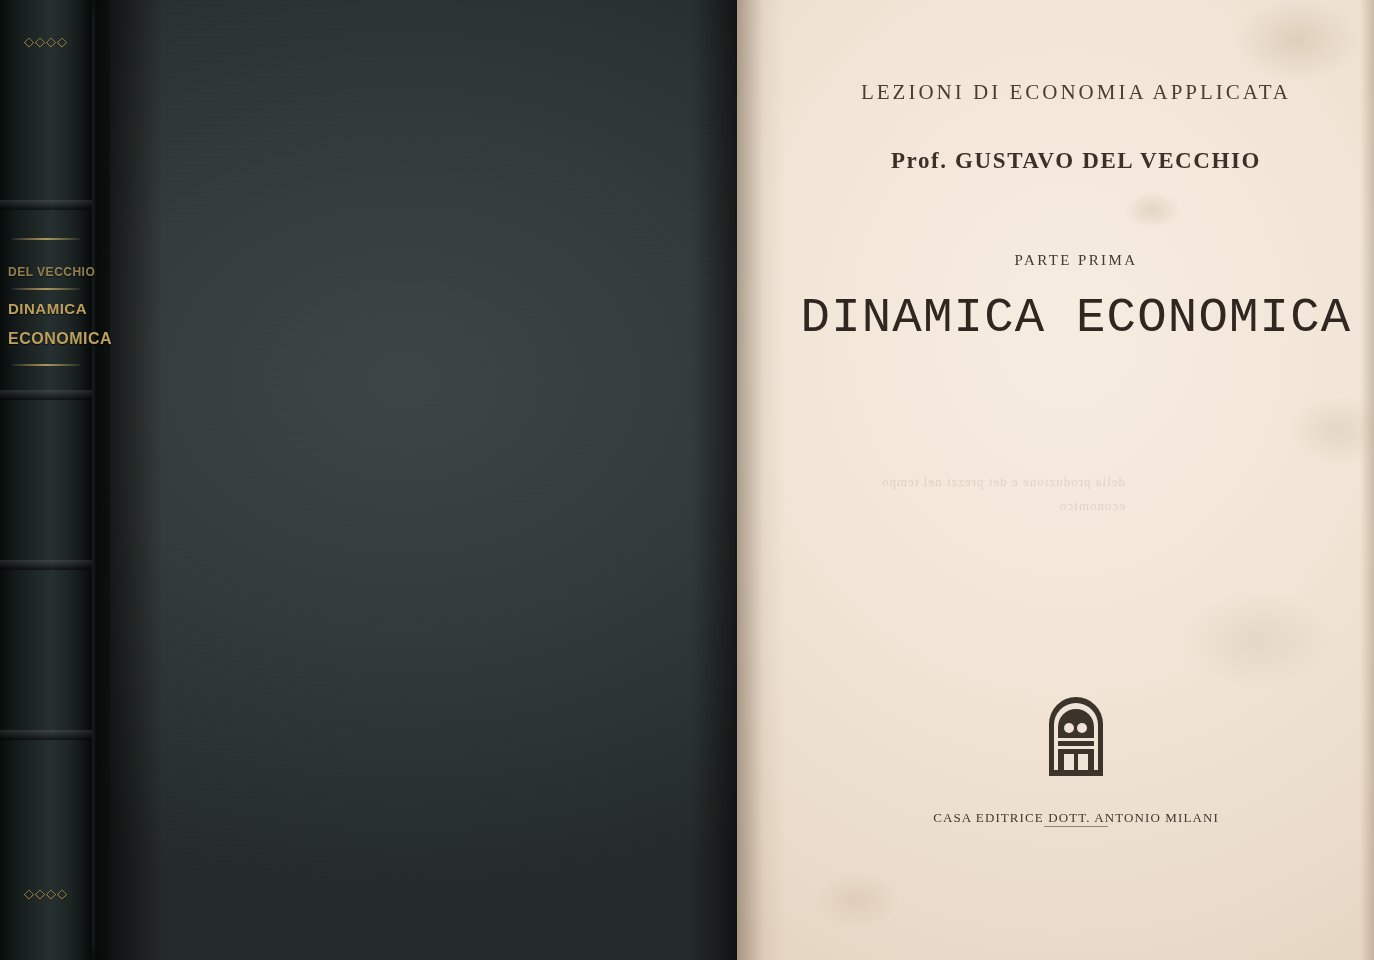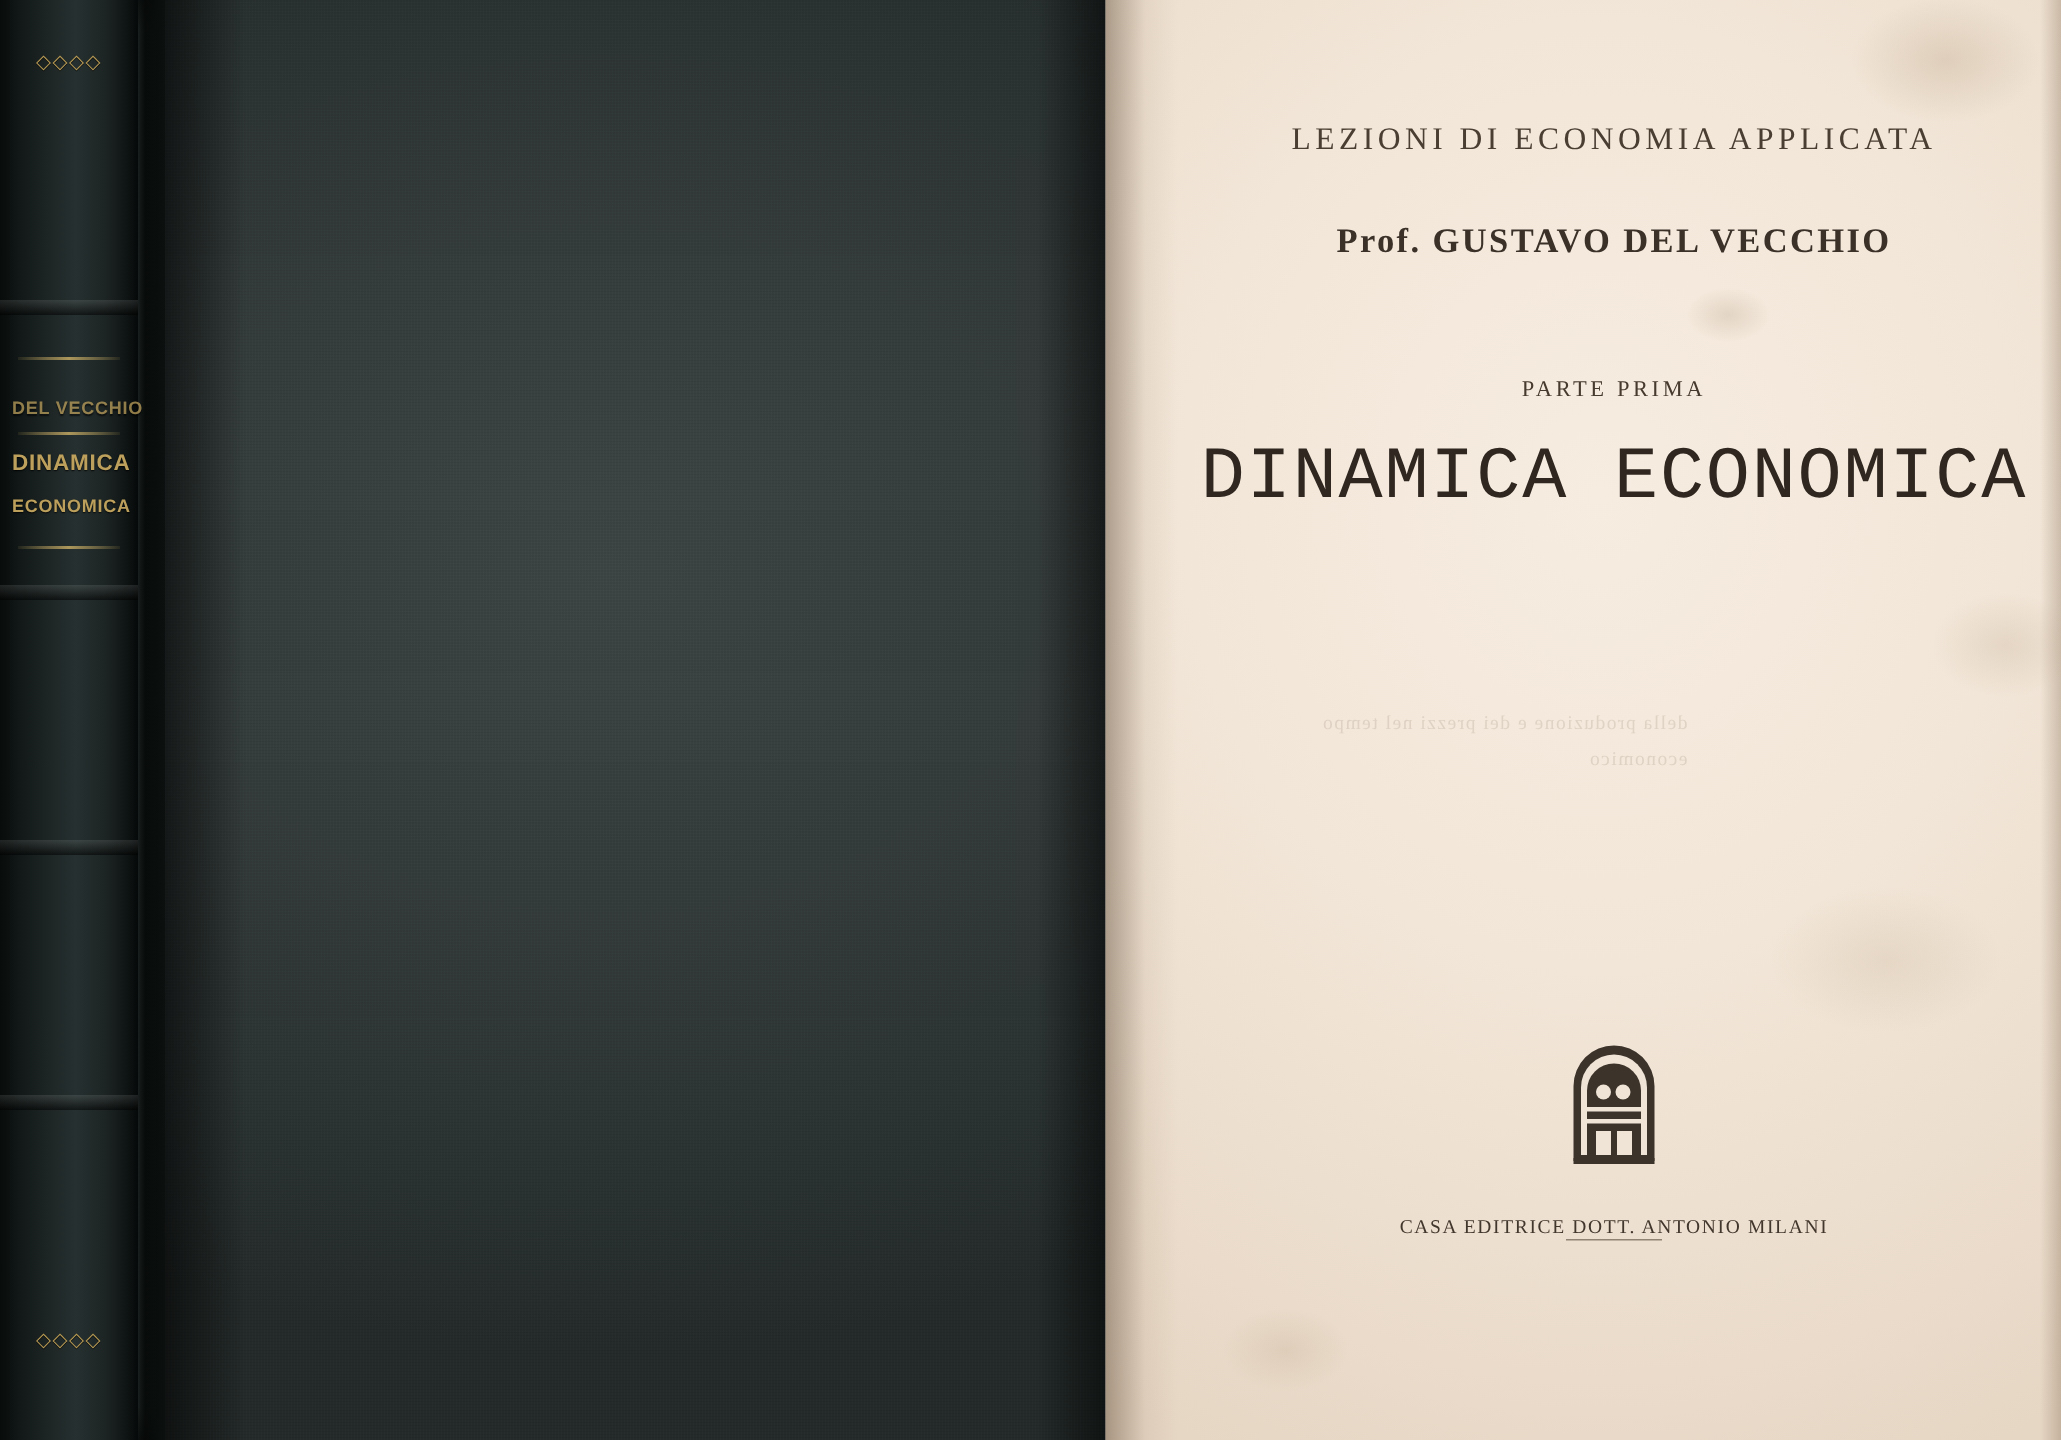--- a/index.html
+++ b/index.html
@@ -129,21 +129,21 @@
     opacity: 0.75;
   }
   .spine-title1 {
     left: 8px; top: 300px;
     font-size: 15px;
     width: 78px;
     text-align: left;
   }
   .spine-title2 {
     left: 8px; top: 330px;
-    font-size: 12px;
+    font-size: 16px;
     width: 78px;
     text-align: center;
   }
 
   
   .title-page {
     position: absolute;
     left: 737px; top: 0;
     width: 637px; height: 960px;
     background:

